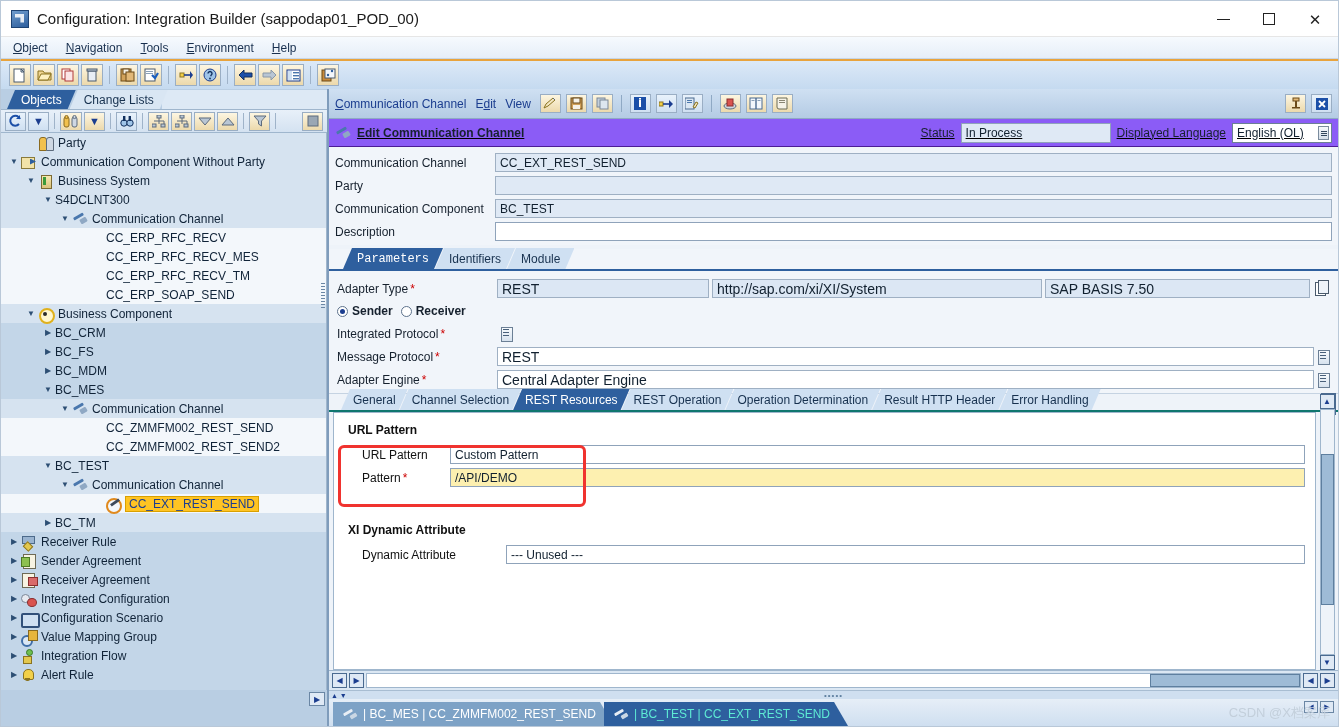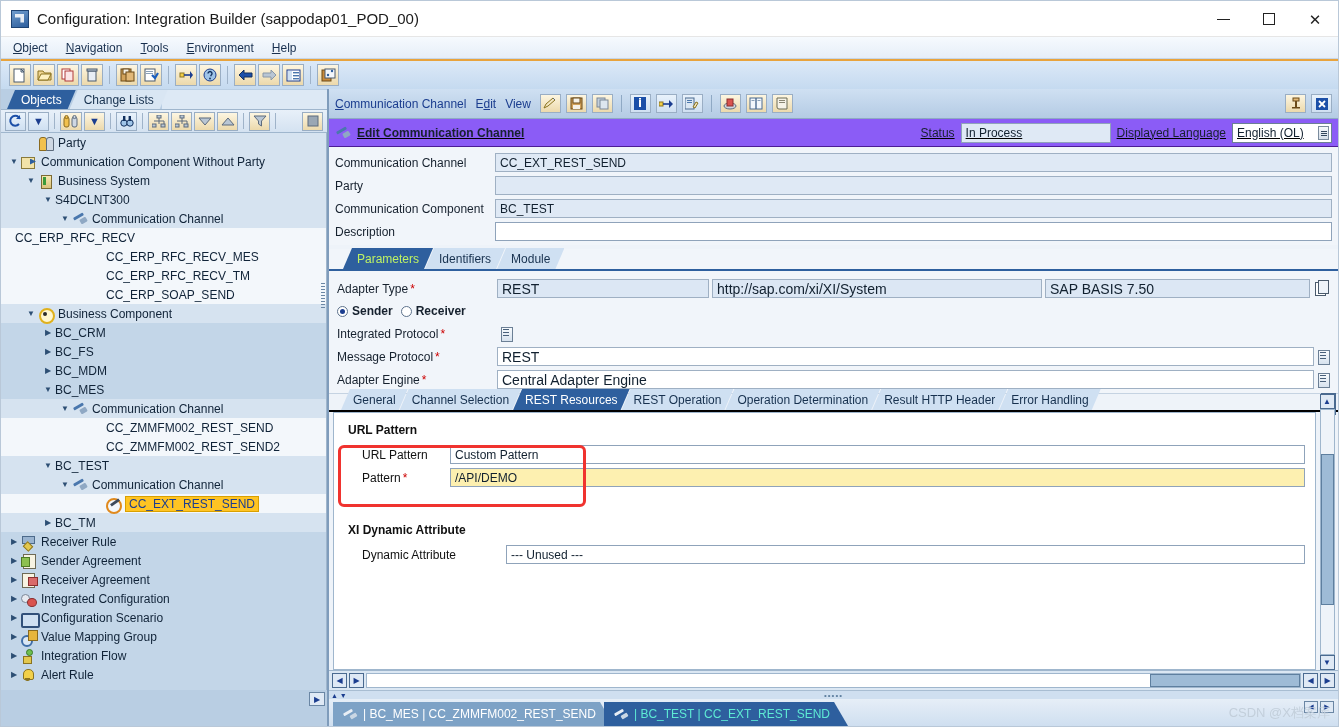--- a/index.html
+++ b/index.html
@@ -310,21 +310,21 @@
     margin-top: 4px;
   }
   .tabitem {
     height: 21px; padding: 0 14px;
     display:flex; align-items:center;
     font-size: 12px;
     cursor: default;
     clip-path: polygon(9px 0, 100% 0, calc(100% - 9px) 100%, 0 100%);
     margin-right: -8px;
   }
-  .tabitem.active { background: #2e5f9e; color:#bef264; }
+  .tabitem.active { background: #2e5f9e; color:#ffffff;font-family:Liberation Mono, monospace; }
   .tabitem.inactive { background: #cfe0f2; color:#17314f; }
 
   .paramarea { background:#f1f5fa; padding: 6px 8px 2px 8px; }
   .prow { display:flex; align-items:center; height: 23px; }
   .plabel { width: 160px; font-size: 12px; color:#16212e; flex:0 0 auto; }
   .req { color:#cc0000; margin-left:2px; }
   .pfield {
     height: 19px; background:#dce7f4; border:1px solid #9fb0c3;
     display:flex; align-items:center; padding:0 4px;
     font-size:14px; color:#11202f;
@@ -358,21 +358,21 @@
     flex: 1;
     min-height: 0;
     border-top: 1px solid #c5d3e2;
     position: relative;
   }
   .subtabstrip {
     display:flex; align-items:flex-end;
     height: 18px;
     padding-left: 12px;
     background:#eef3f9;
-    border-bottom: 2px solid #000000;
+    border-bottom: 2px solid #0f766e;
     position: relative;
   }
   .subtab {
     height: 21px; padding: 0 12px;
     display:flex; align-items:center;
     font-size: 12px;
     cursor: default;
     clip-path: polygon(9px 0, 100% 0, calc(100% - 9px) 100%, 0 100%);
     margin-right: -8px;
   }
@@ -734,21 +734,21 @@
           </div>
           <div class="trow shade" style="padding-left: 40px;">
             <span class="twist">▼</span>
             <span class="tlabel">S4DCLNT300</span>
           </div>
           <div class="trow shade" style="padding-left: 57px;">
             <span class="twist">▼</span>
             <span class="ticon ic-cc"></span>
             <span class="tlabel">Communication Channel</span>
           </div>
-          <div class="trow white" style="">
+          <div class="trow white" style="padding-left: 91px;">
             <span class="twist"></span>
             <span class="tlabel">CC_ERP_RFC_RECV</span>
           </div>
           <div class="trow white" style="padding-left: 91px;">
             <span class="twist"></span>
             <span class="tlabel">CC_ERP_RFC_RECV_MES</span>
           </div>
           <div class="trow white" style="padding-left: 91px;">
             <span class="twist"></span>
             <span class="tlabel">CC_ERP_RFC_RECV_TM</span>

